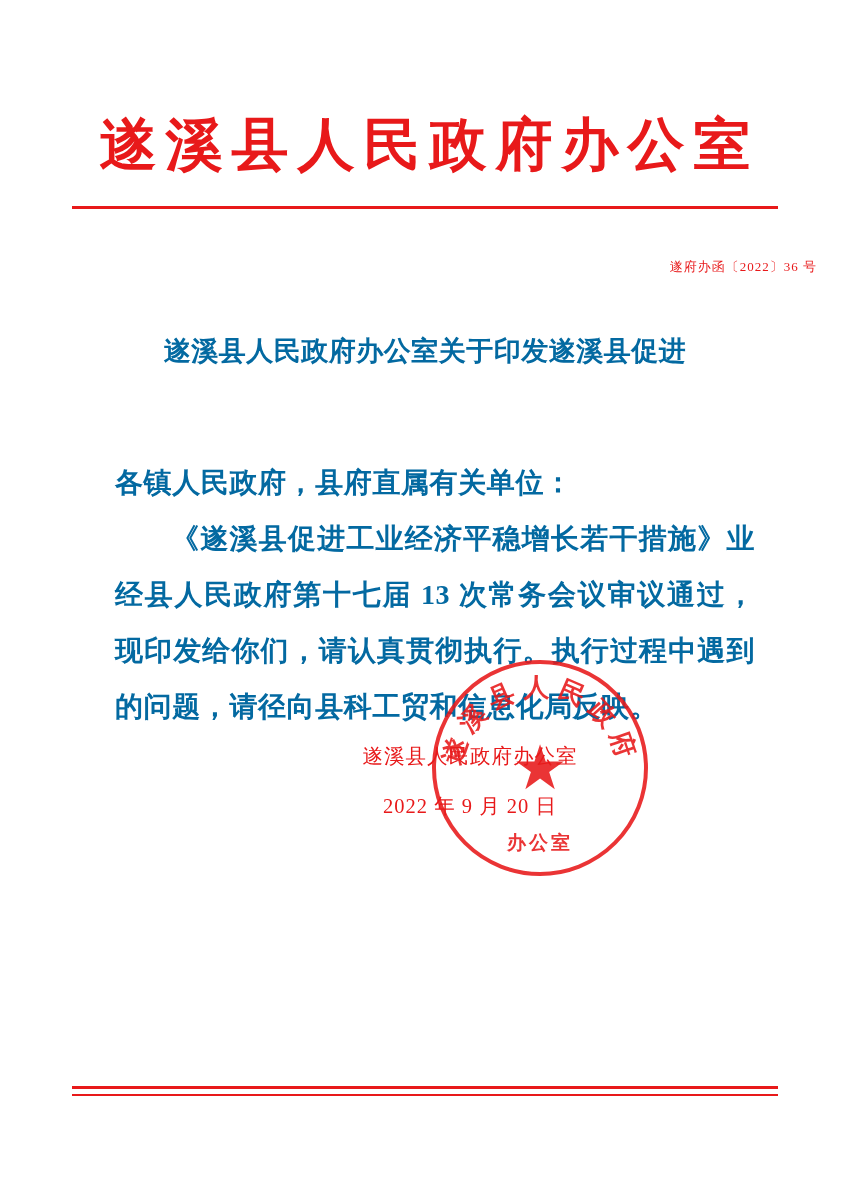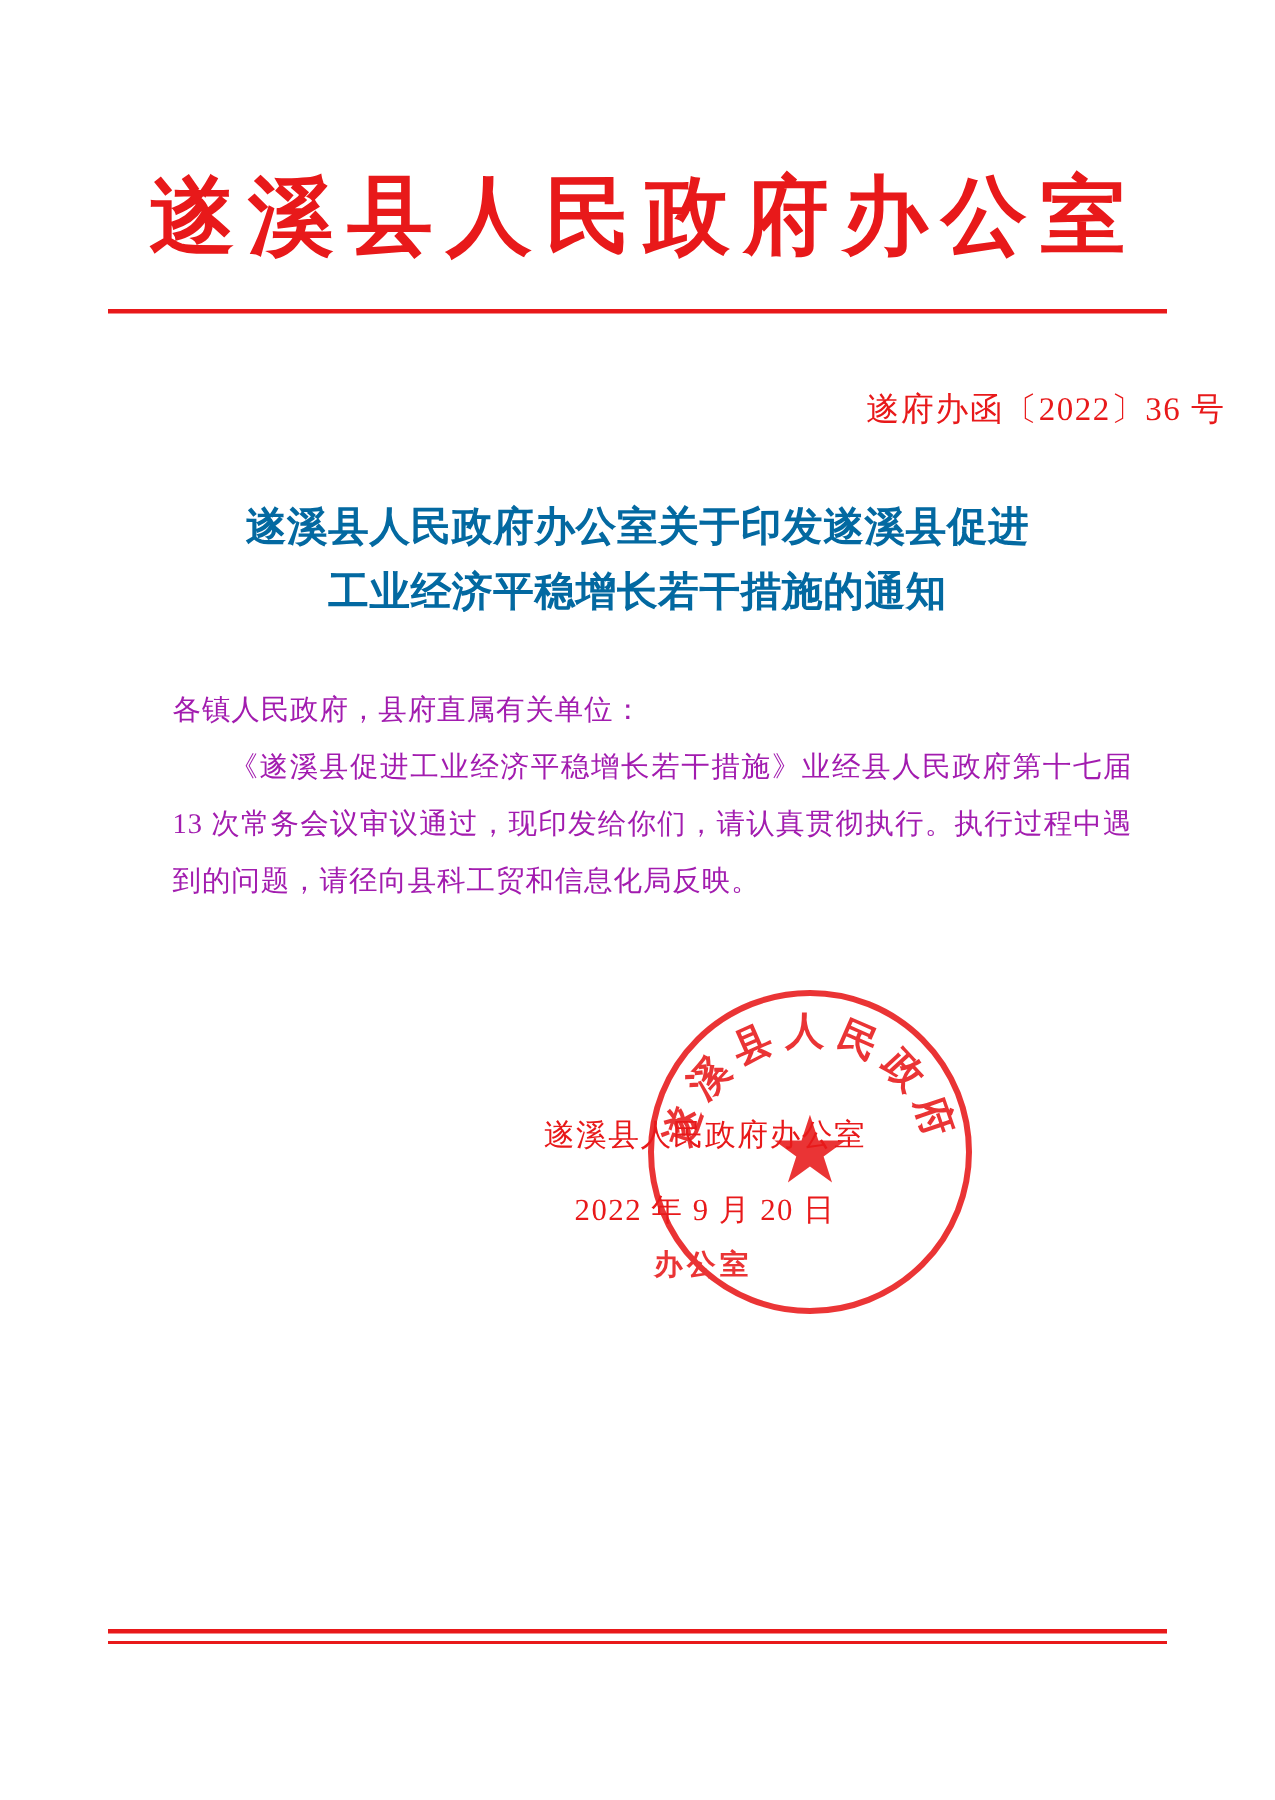--- a/index.html
+++ b/index.html
@@ -51,21 +51,21 @@
     width: 706px;
     height: 3px;
     background: #e8191a;
   }
 
   
   .doc-number {
     position: absolute;
     right: 72px;
     top: 258px;
-    font-size: 22px;
+    font-size: 13px;
     letter-spacing: 1px;
     color: #e8191a;
     white-space: nowrap;
   }
 
   
   .doc-title {
     position: absolute;
     left: 115px;
     top: 330px;
@@ -80,25 +80,26 @@
   .doc-title .line2 {
     display: block;
   }
 
   
   .body-block {
     position: absolute;
     left: 115px;
     top: 455px;
     width: 640px;
-    font-size: 19px;
+    font-size: 28px;
     line-height: 2.0;
-    color: #a21caf;
+    color: #0369a1;
     letter-spacing: 0.6px;
     text-align: justify;
+    font-weight: bold;
   }
   .salutation {
     margin: 0 0 0 0;
   }
   .para {
     margin: 0;
     text-indent: 2em;
   }
 
   
@@ -154,21 +155,21 @@
     left: 0;
     top: 0;
     width: 208px;
     height: 208px;
   }
   .seal-bottom-text {
     position: absolute;
     left: 0;
     bottom: 16px;
     width: 208px;
-    text-align: left;
+    text-align: center;
     font-size: 19px;
     font-weight: bold;
     letter-spacing: 3px;
     color: #e8191a;
   }
 
   
   .red-rule-bottom-1 {
     position: absolute;
     left: 72px;
@@ -194,21 +195,20 @@
   <div class="masthead">
     <div class="masthead-title">遂溪县人民政府办公室</div>
   </div>
 
   <div class="red-rule-top"></div>
 
   <div class="doc-number">遂府办函〔2022〕36 号</div>
 
   <div class="doc-title">
     <span>遂溪县人民政府办公室关于印发遂溪县促进</span>
-    <span class="line2">工业经济平稳增长若干措施的通知</span>
   </div>
 
   <div class="body-block">
     <p class="salutation">各镇人民政府，县府直属有关单位：</p>
     <p class="para">《遂溪县促进工业经济平稳增长若干措施》业经县人民政府第十七届 13 次常务会议审议通过，现印发给你们，请认真贯彻执行。执行过程中遇到的问题，请径向县科工贸和信息化局反映。</p>
   </div>
 
   <div class="seal">
     <div class="seal-inner">
       <svg class="seal-arc-text" viewBox="0 0 208 208">

